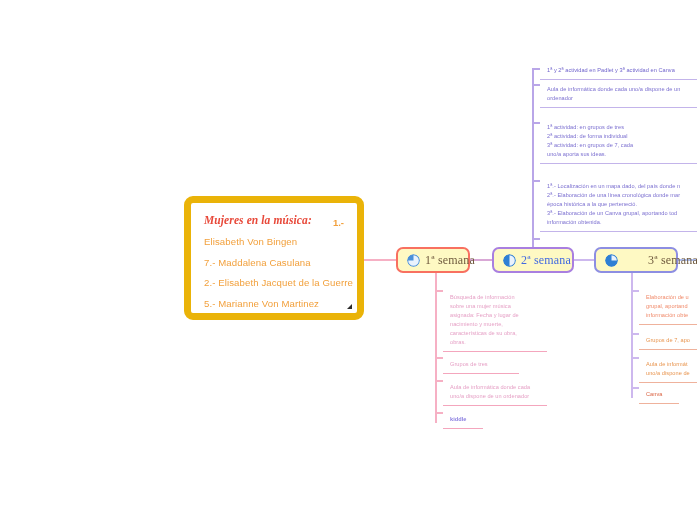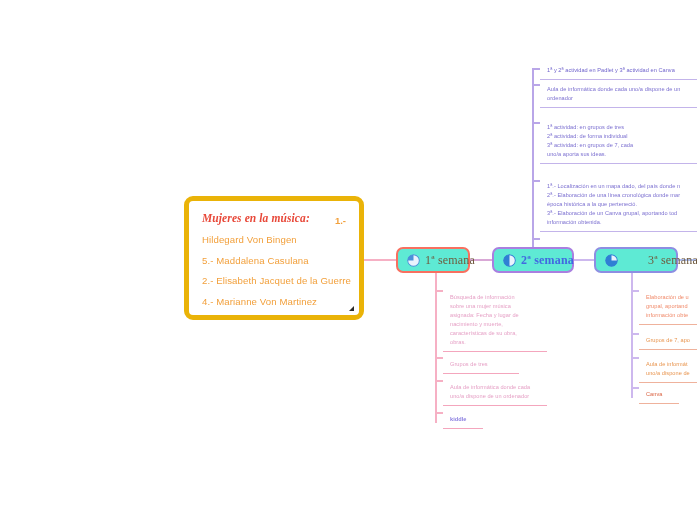--- a/index.html
+++ b/index.html
@@ -31,21 +31,21 @@
   .conn.blue   { background: #aebff0; }
   .conn.rose   { background: #f6b0c4; }
 
   
   #central-node {
     position: absolute;
     left: 184px;
     top: 196px;
     width: 180px;
     height: 124px;
-    border: 5px solid #eab308;
+    border: 7px solid #eab308;
     border-radius: 9px;
     background: #ffffff;
     box-sizing: border-box;
     padding: 11px 13px 6px 13px;
   }
   #central-node .title {
     font-family: "Liberation Serif", serif;
     font-style: italic;
     font-weight: bold;
     font-size: 11.5px;
@@ -77,21 +77,21 @@
     height: 0;
     border-left: 5px solid transparent;
     border-bottom: 5px solid #2b2b2b;
   }
 
   
   .week-node {
     position: absolute;
     height: 26px;
     border-radius: 7px;
-    background: #5eead4;
+    background: #fef9c3;
     box-sizing: border-box;
     display: flex;
     align-items: center;
     padding: 0 9px;
     gap: 5px;
     white-space: nowrap;
   }
   .week-node .label {
     font-family: "Liberation Serif", serif;
     font-size: 12px;
@@ -100,21 +100,21 @@
   .pie {
     width: 13px;
     height: 13px;
     border-radius: 50%;
     flex: 0 0 auto;
     display: block;
   }
 
   #week-1 { left: 396px; top: 247px; width: 74px; border: 2px solid #f87060; }
   #week-1 .label { color: #6f5a3e; }
-  #week-2 { left: 492px; top: 247px; width: 82px; border: 2px solid #a97fe0; font-weight: bold; }
+  #week-2 { left: 492px; top: 247px; width: 82px; border: 2px solid #a97fe0; }
   #week-2 .label { color: #4169e1; }
   #week-3 { left: 594px; top: 247px; width: 84px; border: 2px solid #8d8ee2; }
   #week-3 .label { color: #6f5a3e; margin-left: 25px; }
 
   
   .leaf {
     position: absolute;
     box-sizing: border-box;
     font-size: 5.6px;
     line-height: 1.62;
@@ -165,24 +165,24 @@
 
   <div class="conn lilac" style="left:631px; top:273px; width:1.6px; height:125px;"></div>
   <div class="conn lilac" style="left:631px; top:290px; width:8px; height:1.6px;"></div>
   <div class="conn lilac" style="left:631px; top:333px; width:8px; height:1.6px;"></div>
   <div class="conn lilac" style="left:631px; top:357px; width:8px; height:1.6px;"></div>
   <div class="conn lilac" style="left:631px; top:387px; width:8px; height:1.6px;"></div>
 
   <div id="central-node">
     <div class="title">Mujeres en la música:</div>
     <div class="corner-index">1.-</div>
-    <div class="row">Hildegard Von Bingen</div>
-    <div class="row">5.- Maddalena Casulana</div>
+    <div class="row">Elisabeth Von Bingen</div>
+    <div class="row">7.- Maddalena Casulana</div>
     <div class="row">2.- Elisabeth Jacquet de la Guerre</div>
-    <div class="row">4.- Marianne Von Martinez</div>
+    <div class="row">5.- Marianne Von Martinez</div>
     <div class="resize-handle"></div>
   </div>
 
   <div class="week-node" id="week-1">
     <svg class="pie" viewBox="0 0 20 20">
       <circle cx="10" cy="10" r="9" fill="#eaf2fd" stroke="#4a90d9" stroke-width="1.6"></circle>
       <path d="M10 10 L10 1 A9 9 0 0 0 1 10 Z" fill="#4a90d9"></path>
     </svg>
     <span class="label">1ª semana</span>
   </div>

